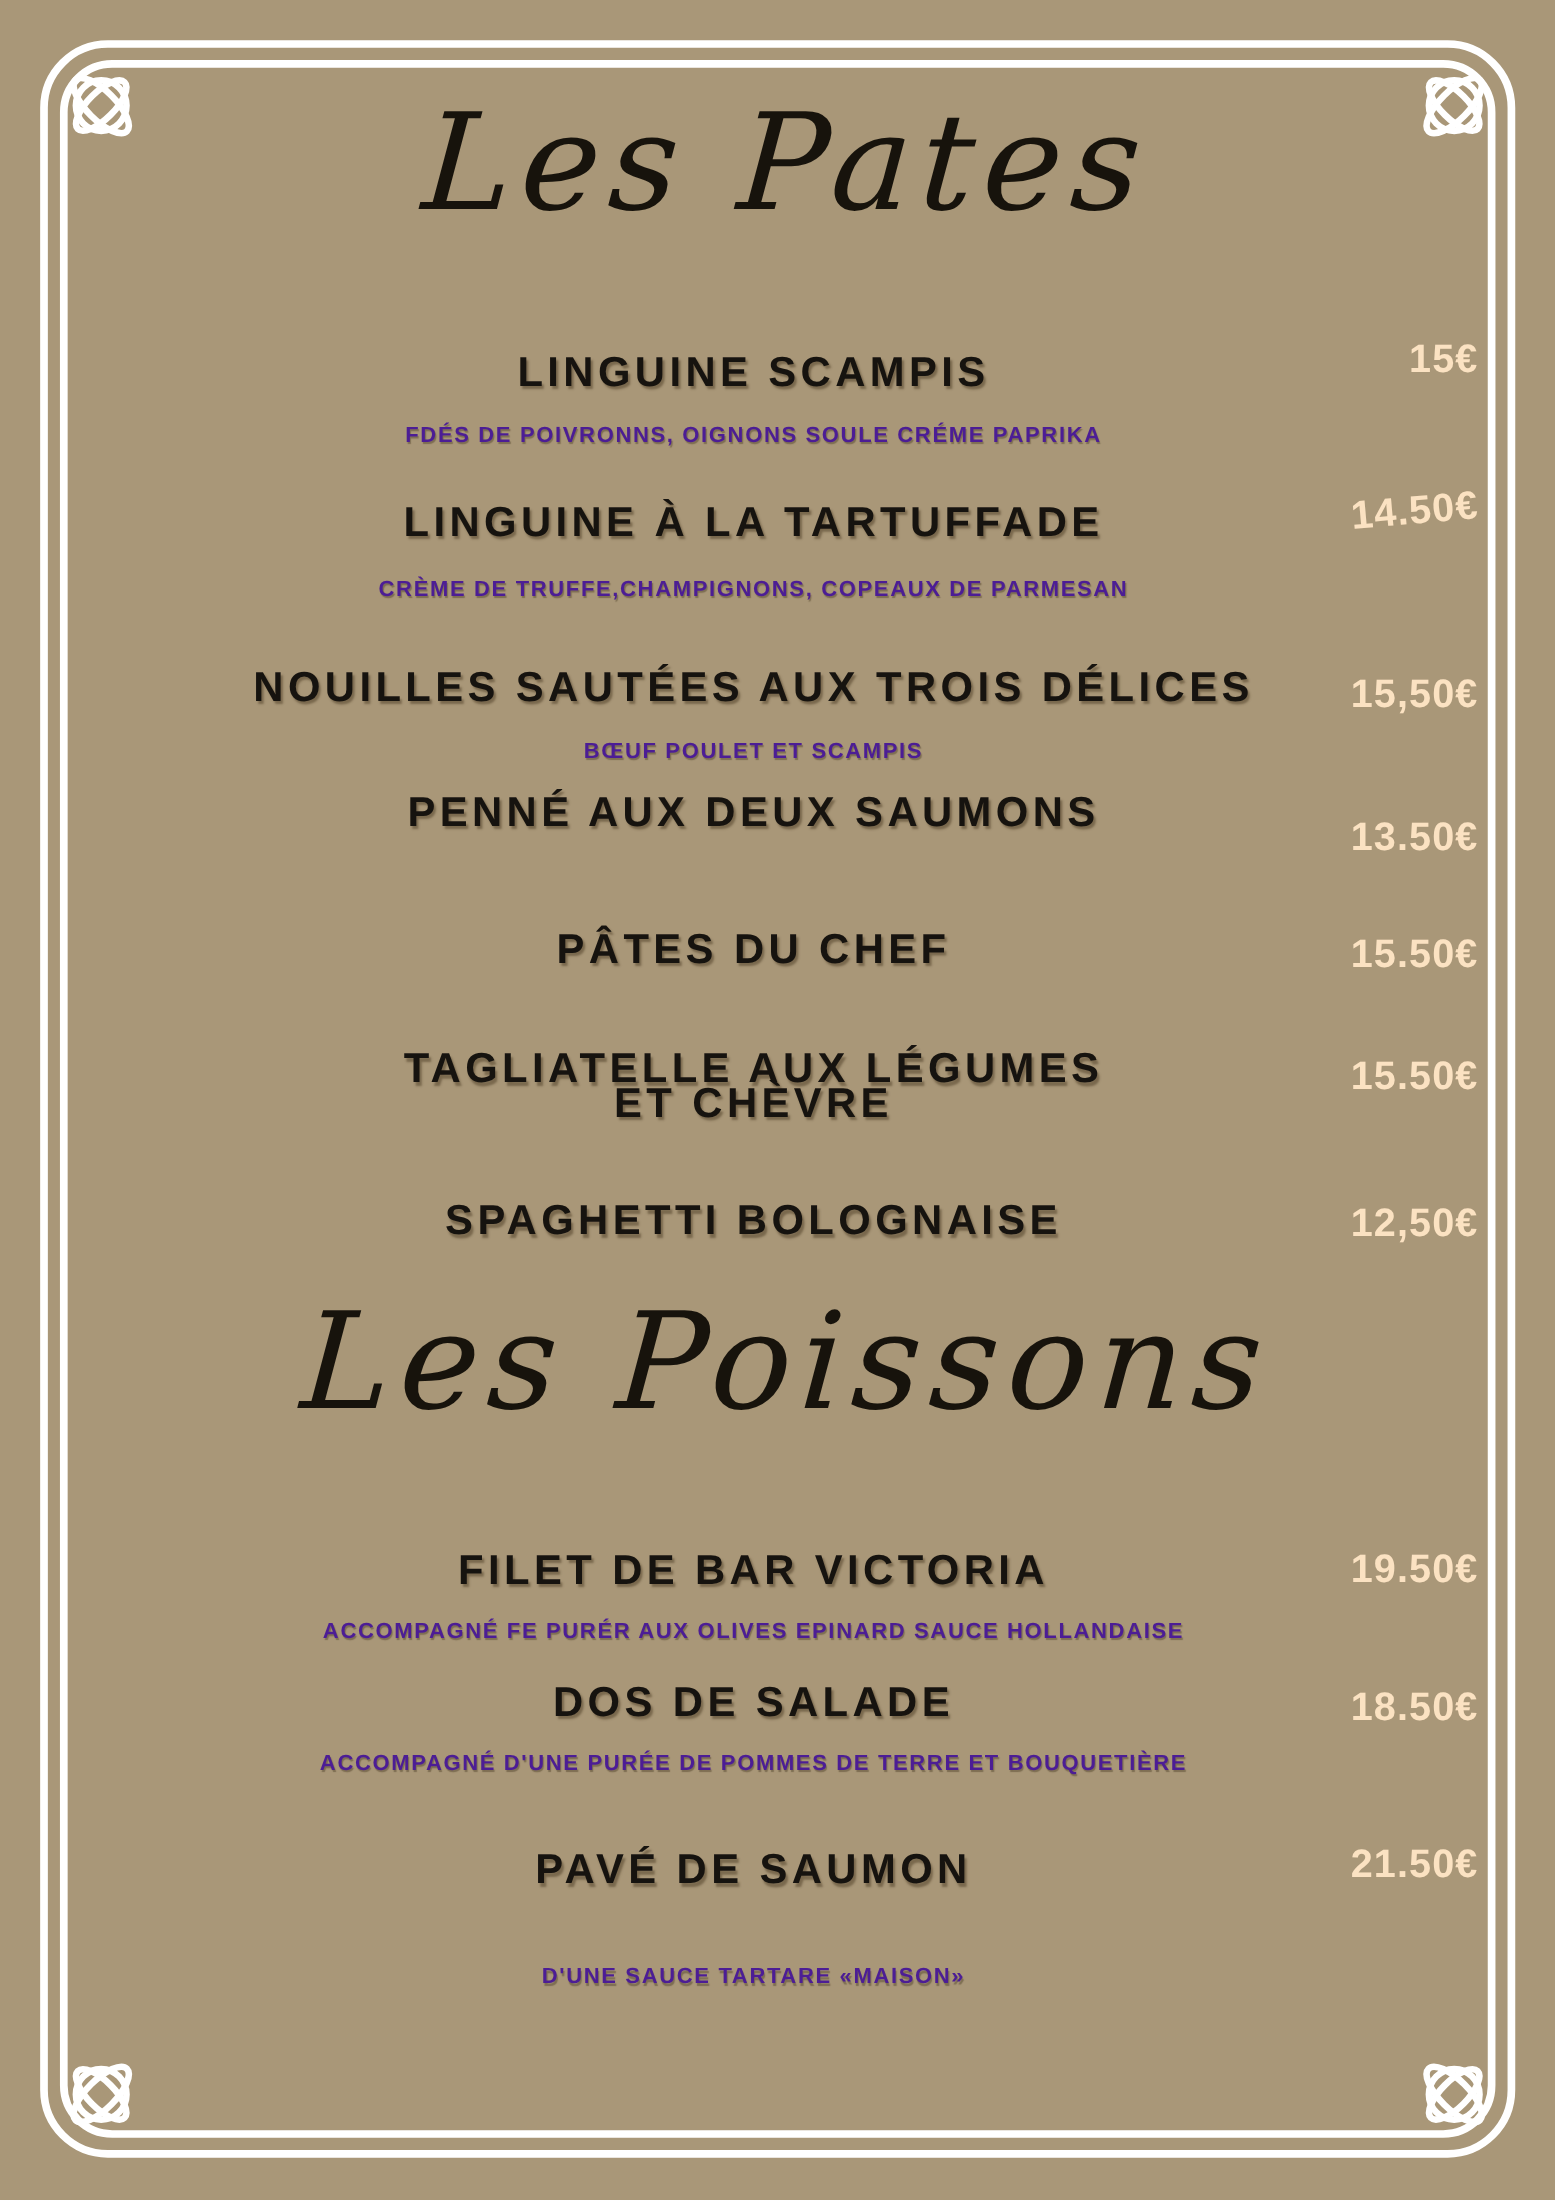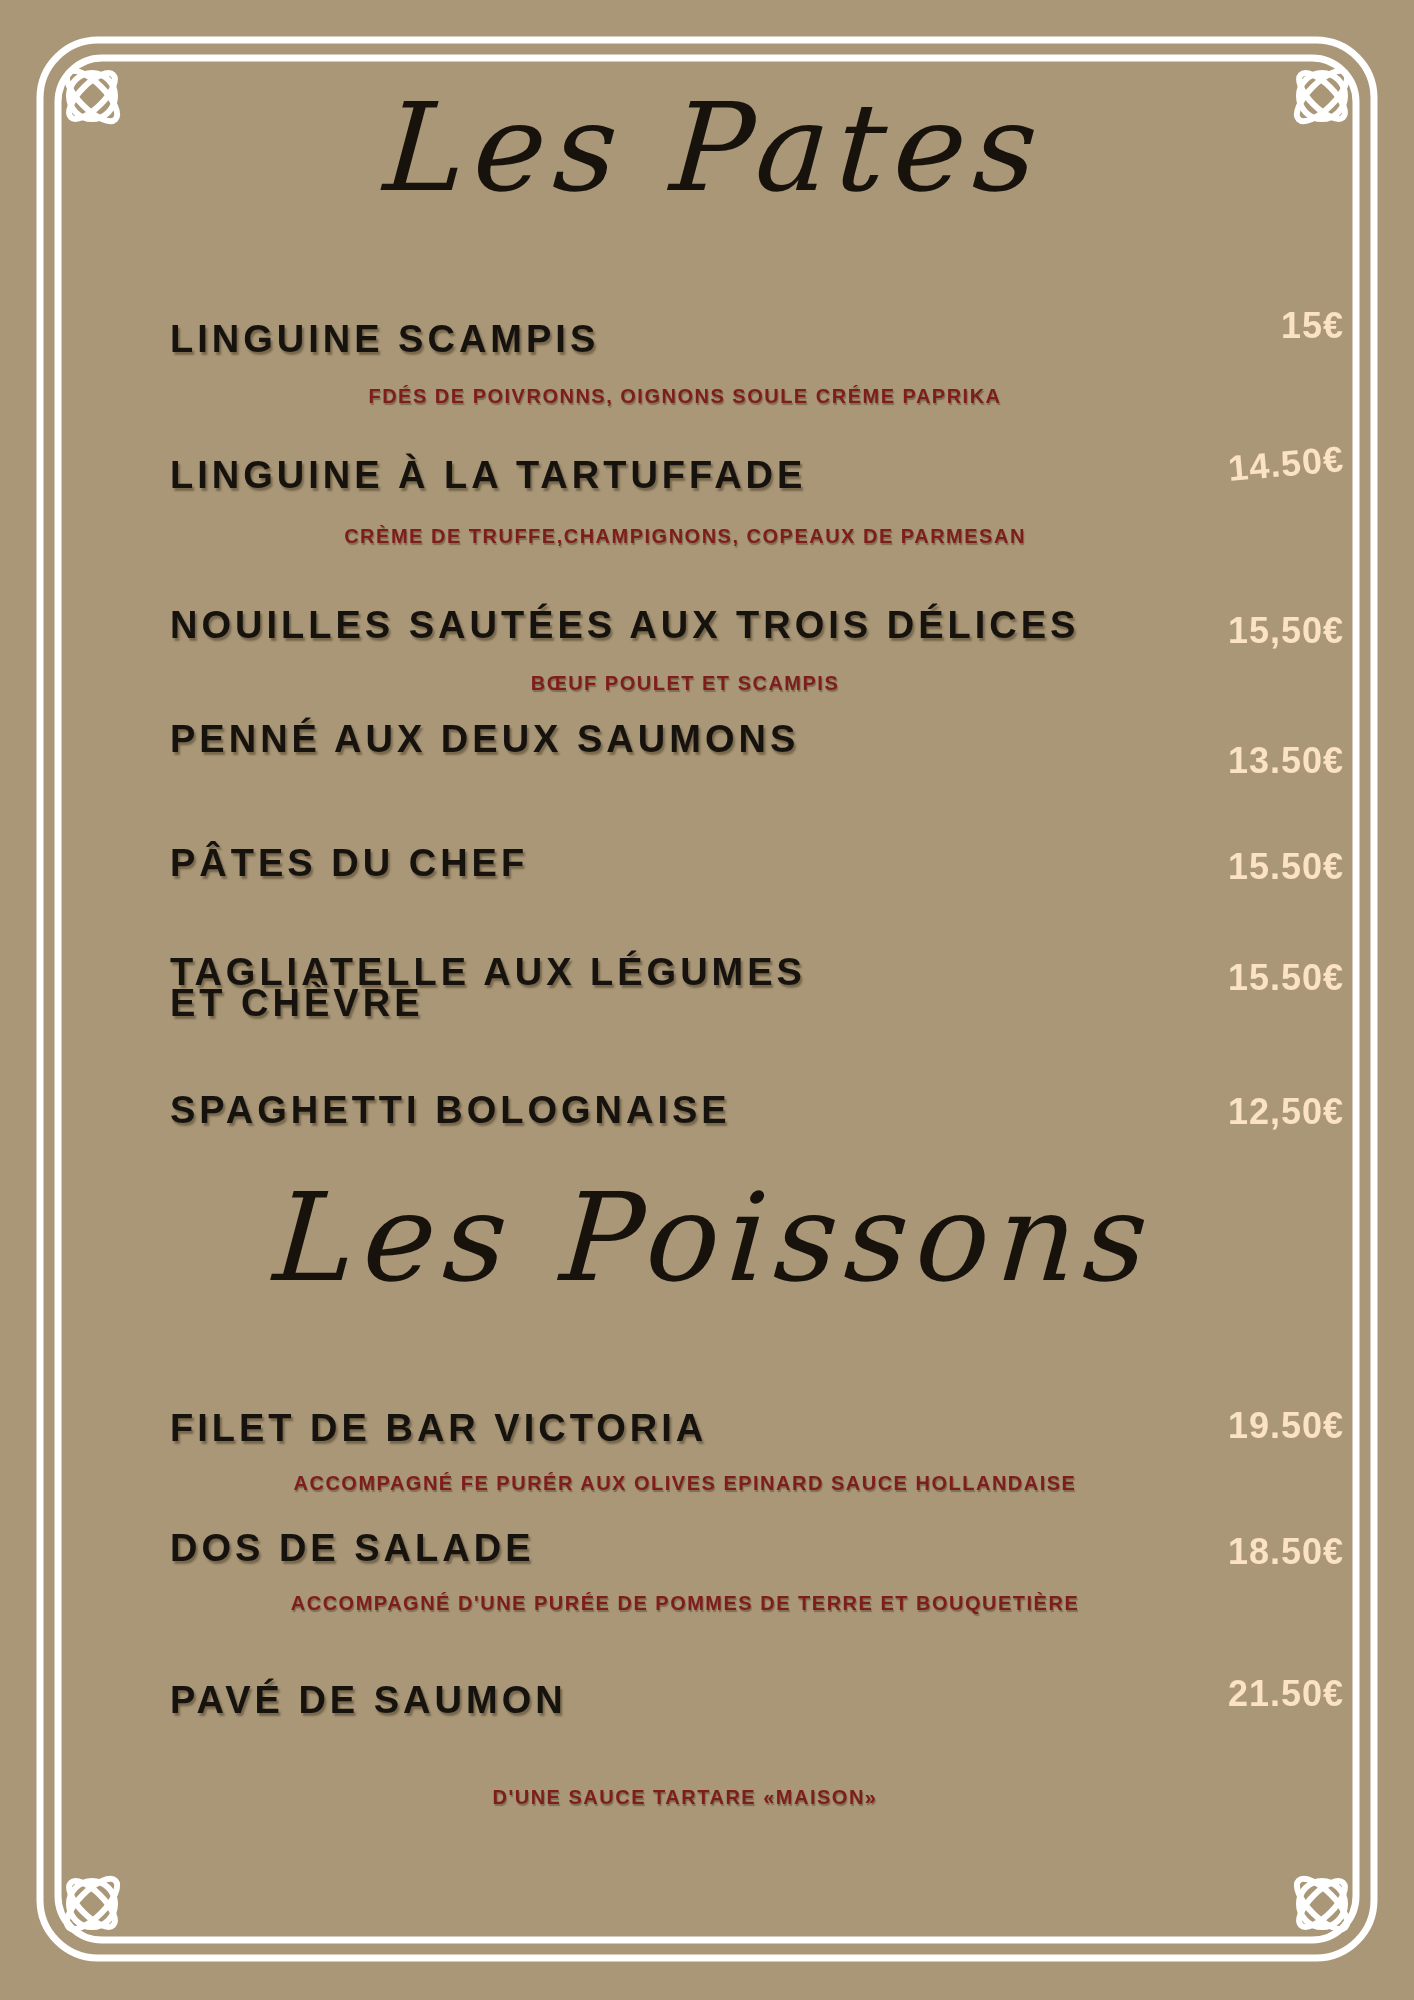--- a/index.html
+++ b/index.html
@@ -8,27 +8,27 @@
     overflow:hidden;font-family:"Liberation Sans",sans-serif;
   }
   .frame{position:absolute;left:0;top:0;width:1414px;height:2000px;}
   .script{
     position:absolute;left:200px;width:1030px;text-align:center;
     font-family:"DejaVu Serif",serif;font-style:italic;font-weight:400;
     color:#17130c;font-size:122px;line-height:1.15;letter-spacing:8px;
     transform:skewX(-4deg);
   }
   .title{
-    position:absolute;left:170px;width:1030px;
+    position:absolute;left:170px;width:1030px;text-align:center;
     color:#16130f;font-weight:bold;font-size:38px;line-height:38px;letter-spacing:4px;
     text-shadow:2px 3px 2px rgba(61,47,25,0.45);
   }
   .desc{
     position:absolute;left:120px;width:1130px;text-align:center;
-    color:#7f1d1d;font-weight:bold;font-size:20px;letter-spacing:1.5px;line-height:30px;
+    color:#4c1d95;font-weight:bold;font-size:20px;letter-spacing:1.5px;line-height:30px;
     text-shadow:1px 2px 1px rgba(61,47,25,0.4);
   }
   .price{
     position:absolute;right:70px;text-align:right;
     color:#fbe2c2;font-weight:bold;font-size:36px;line-height:36px;letter-spacing:1px;
   }
   .tilt{transform:rotate(-5deg);}
 </style>
 </head>
 <body>

